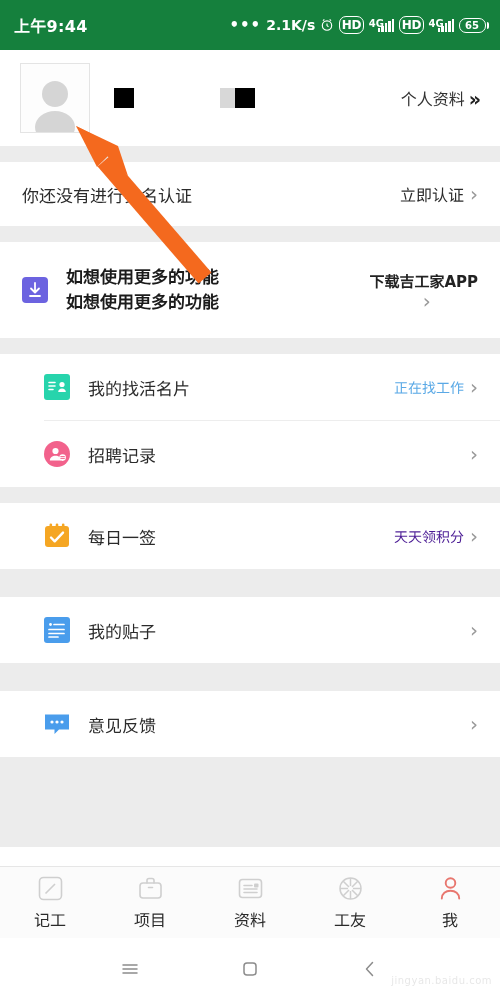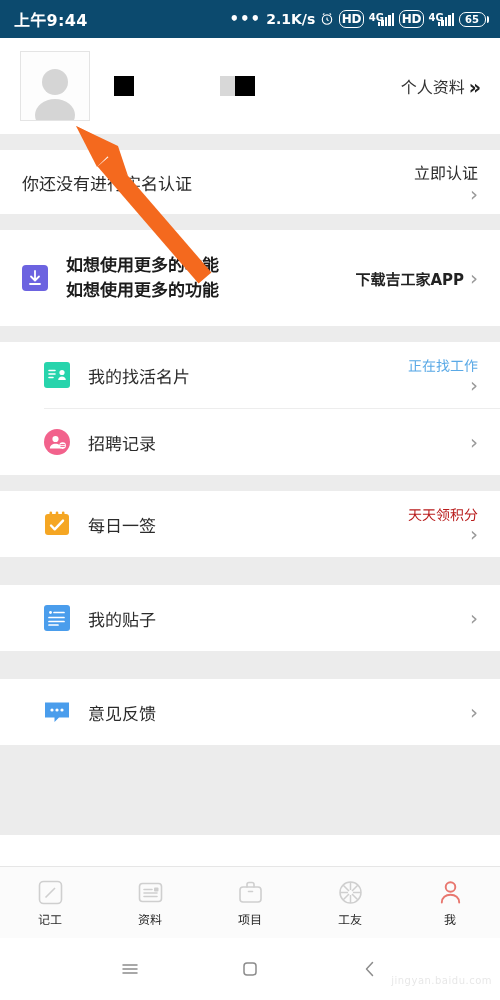--- a/index.html
+++ b/index.html
@@ -13,22 +13,22 @@
   #phone {
     position: relative;
     width: 500px;
     height: 1000px;
     overflow: hidden;
     background: #ffffff;
   }
 
   
   .statusbar {
-    height: 38px;
-    background: #0c4a6e;
+    height: 50px;
+    background: #15803d;
     color: #ffffff;
     display: flex;
     align-items: center;
     justify-content: space-between;
     padding: 0 14px;
     box-sizing: border-box;
   }
   .sb-time {
     font-size: 16px;
     font-weight: bold;
@@ -178,25 +178,24 @@
     padding: 0 22px 0 22px;
     box-sizing: border-box;
   }
   .row .label {
     font-size: 17px;
     color: #2b2b2b;
   }
   .row .right {
     margin-left: auto;
     display: flex;
-    align-items: flex-end;
+    align-items: center;
     font-size: 14px;
-    flex-direction: column;
-  }
-  .row .right .value { color: #b91c1c; }
+  }
+  .row .right .value { color: #4c1d95; }
   .row .right .value.blue { color: #5aa9e6; }
 
   
   .tile {
     width: 26px;
     height: 26px;
     flex: none;
     margin-right: 18px;
     display: flex;
     align-items: center;
@@ -219,20 +218,21 @@
     color: #1b1b1b;
     line-height: 1.45;
   }
   .banner .bright {
     margin-left: auto;
     display: flex;
     align-items: center;
     font-size: 15px;
     font-weight: bold;
     color: #222222;
+    flex-direction: column;
   }
 
   
   .filler { background: #ececec; }
 
   
   .tabbar {
     position: absolute;
     left: 0;
     bottom: 62px;
@@ -247,21 +247,21 @@
   .tab {
     flex: 1;
     display: flex;
     flex-direction: column;
     align-items: center;
     justify-content: center;
     gap: 4px;
   }
   .tab .ticon { height: 28px; display: flex; align-items: center; }
   .tab .tlabel {
-    font-size: 12px;
+    font-size: 16px;
     color: #2a2a2a;
   }
   .tab.active .tlabel { color: #2a2a2a; }
 
   
   .navbar {
     position: absolute;
     left: 0;
     bottom: 0;
     width: 500px;
@@ -504,37 +504,37 @@
           <rect x="2.5" y="2.5" width="22" height="22" rx="4"></rect>
           <path d="M8.5 18.5 18 9"></path>
         </svg>
       </span>
       <span class="tlabel">记工</span>
     </div>
 
     <div class="tab">
       <span class="ticon">
         <svg width="27" height="27" viewBox="0 0 27 27" fill="none" stroke="#CFCFCF" stroke-width="1.6">
+          <rect x="3" y="8" width="21" height="15" rx="3"></rect>
+          <path d="M10 8V5.5a2 2 0 0 1 2-2h3a2 2 0 0 1 2 2V8" stroke-linecap="round"></path>
+          <path d="M11.5 12.5h4" stroke-linecap="round"></path>
+        </svg>
+      </span>
+      <span class="tlabel">项目</span>
+    </div>
+
+    <div class="tab">
+      <span class="ticon">
+        <svg width="27" height="27" viewBox="0 0 27 27" fill="none" stroke="#CFCFCF" stroke-width="1.6">
           <rect x="2.5" y="4.5" width="22" height="18" rx="3"></rect>
           <path d="M7 10.5h8M7 14h13M7 17.5h13" stroke-linecap="round"></path>
           <rect x="17" y="8.5" width="4.5" height="4" rx="1" fill="#CFCFCF" stroke="none"></rect>
         </svg>
       </span>
       <span class="tlabel">资料</span>
-    </div>
-
-    <div class="tab">
-      <span class="ticon">
-        <svg width="27" height="27" viewBox="0 0 27 27" fill="none" stroke="#CFCFCF" stroke-width="1.6">
-          <rect x="3" y="8" width="21" height="15" rx="3"></rect>
-          <path d="M10 8V5.5a2 2 0 0 1 2-2h3a2 2 0 0 1 2 2V8" stroke-linecap="round"></path>
-          <path d="M11.5 12.5h4" stroke-linecap="round"></path>
-        </svg>
-      </span>
-      <span class="tlabel">项目</span>
     </div>
 
     <div class="tab">
       <span class="ticon">
         <svg width="27" height="27" viewBox="0 0 27 27" fill="none" stroke="#CFCFCF" stroke-width="1.5">
           <circle cx="13.5" cy="13.5" r="10.5"></circle>
           <path d="M13.5 3v8M24 13.5h-8M13.5 24v-8M3 13.5h8M6 6l6 6M21 6l-6 6M21 21l-6-6M6 21l6-6"></path>
         </svg>
       </span>
       <span class="tlabel">工友</span>

